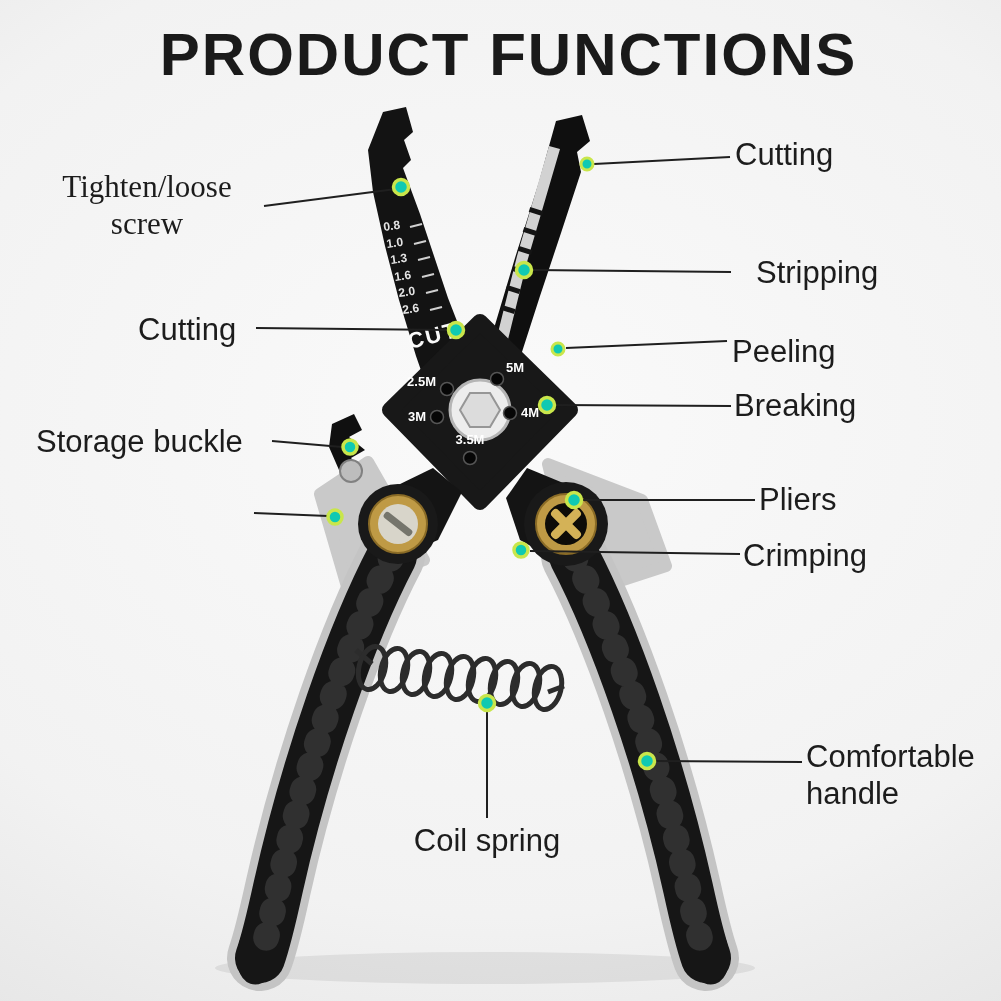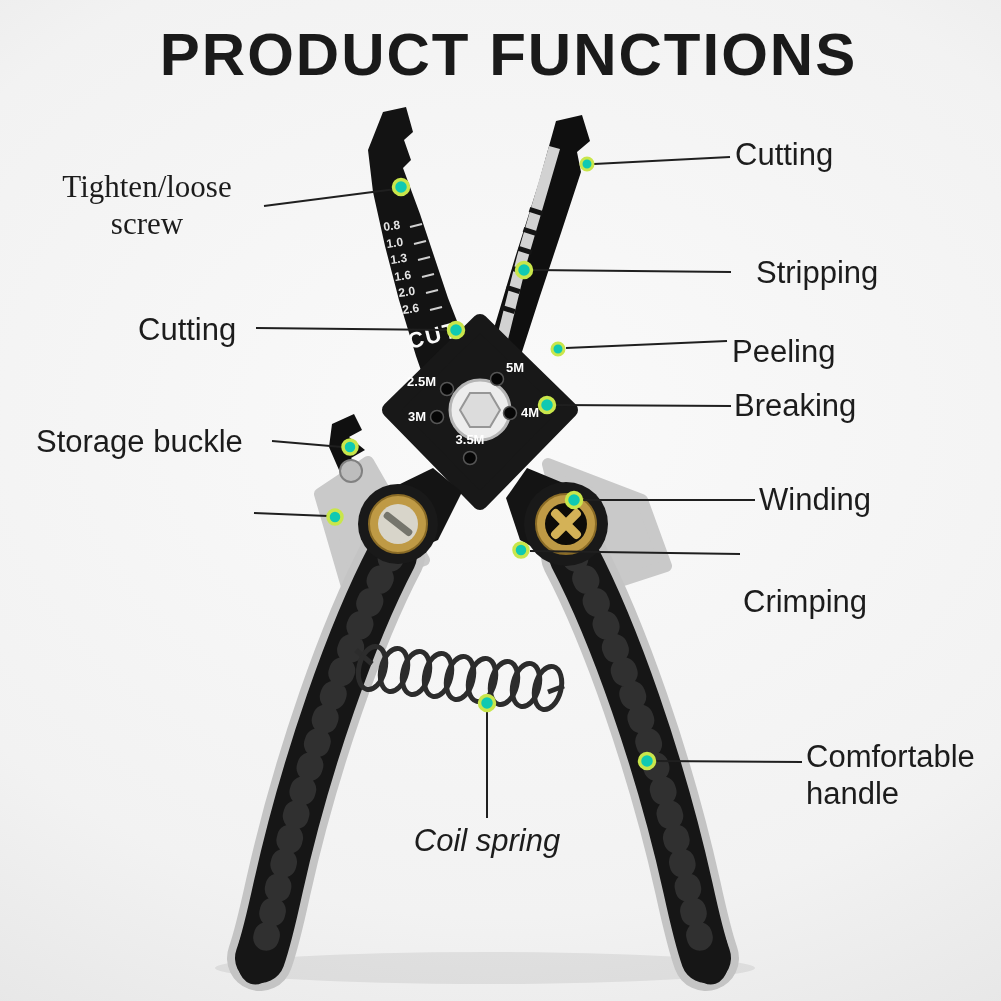--- a/index.html
+++ b/index.html
@@ -180,22 +180,22 @@
       <g>
         <line x1="802" y1="762" x2="656" y2="761"></line>
         <circle cx="647" cy="761" r="7.5" fill="#10c9b2" stroke="#c9e64b" stroke-width="3.5"></circle>
       </g>
     </g>
   </svg>
 
   <div class="callout-label" style="left:30px;top:168px;width:234px;text-align:center;font-family:Liberation Serif, serif;">Tighten/loose screw</div>
   <div class="callout-label" style="left:138px;top:311px;">Cutting</div>
   <div class="callout-label" style="left:36px;top:423px;">Storage buckle</div>
-  <div class="callout-label" style="left:395px;top:822px;width:184px;text-align:center;font-style:italic;">Coil spring</div>
+  <div class="callout-label" style="left:395px;top:822px;width:184px;text-align:center;">Coil spring</div>
   <div class="callout-label" style="left:735px;top:136px;">Cutting</div>
   <div class="callout-label" style="left:734px;top:254px;margin-left:22px;">Stripping</div>
   <div class="callout-label" style="left:732px;top:333px;">Peeling</div>
   <div class="callout-label" style="left:734px;top:387px;">Breaking</div>
-  <div class="callout-label" style="left:759px;top:481px;">Winding</div>
-  <div class="callout-label" style="left:743px;top:537px;margin-top:46px;">Crimping</div>
+  <div class="callout-label" style="left:759px;top:481px;">Pliers</div>
+  <div class="callout-label" style="left:743px;top:537px;">Crimping</div>
   <div class="callout-label" style="left:806px;top:738px;width:200px;">Comfortable handle</div>
 
 </div>
 
 </body></html>

